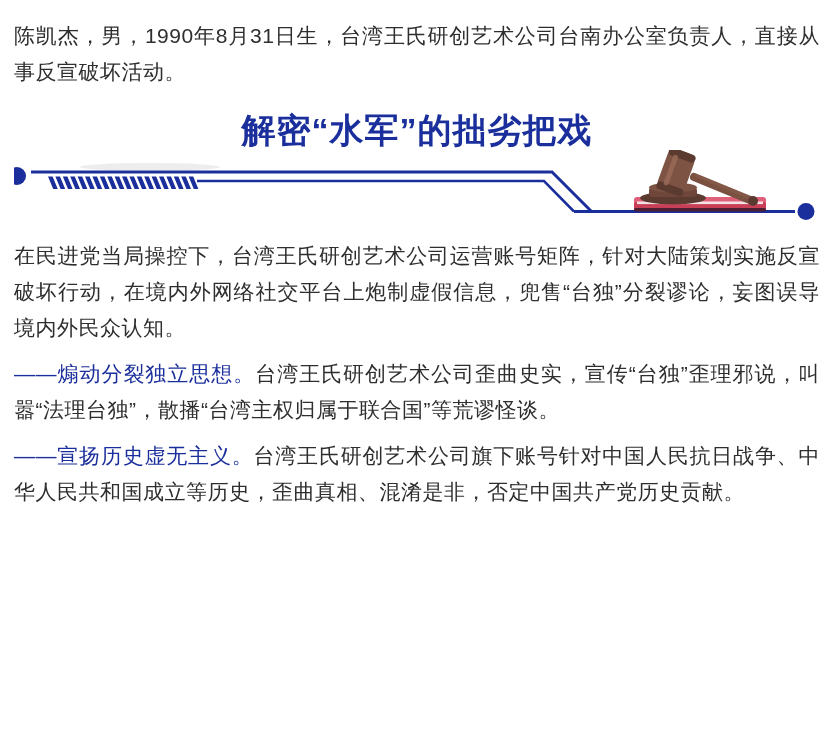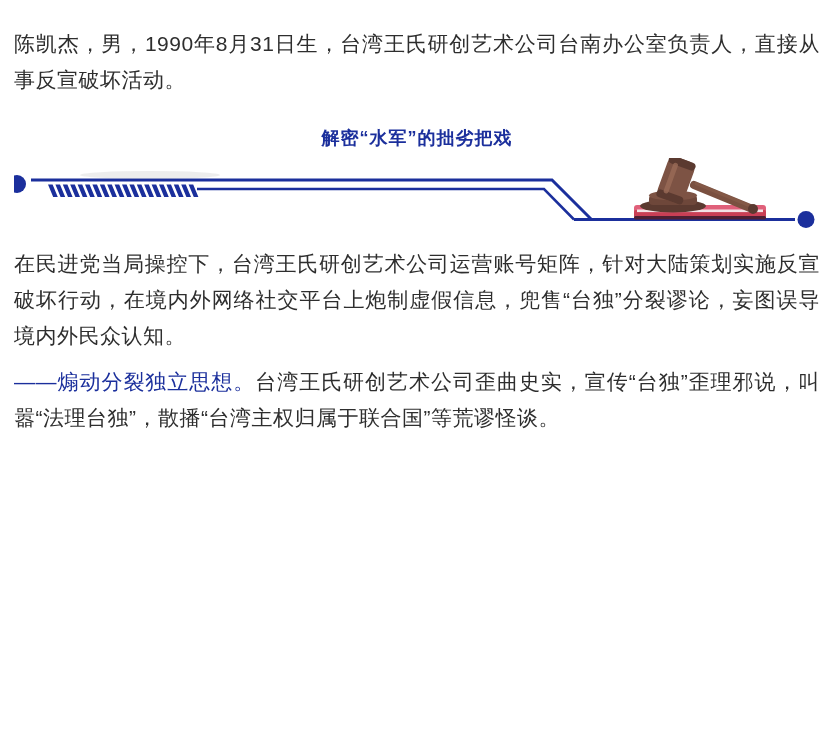--- a/index.html
+++ b/index.html
@@ -18,25 +18,25 @@
     font-family:"Liberation Sans","DejaVu Sans",sans-serif;
     color:var(--body-text);
   }
   .page{padding:18px 14px 16px 14px;}
   .para{
     font-size:21px;line-height:36px;
     text-align:justify;text-justify:inter-ideograph;
     letter-spacing:0.5px;
     color:var(--body-text);
   }
-  .intro{margin-top:8px;}
+  .intro{margin-top:0;}
   .headline{
     margin-top:22px;
     text-align:center;
-    font-size:18px;line-height:36px;font-weight:bold;
+    font-size:34px;line-height:36px;font-weight:bold;
     color:var(--accent-blue);
     letter-spacing:1px;
   }
   .divider{display:block;margin-top:2px;}
   .body-para{margin-top:10px;}
   .body-para:first-of-type{margin-top:18px;}
   .lead{font-weight:normal;color:var(--accent-blue);}
 </style>
 </head>
 <body>
@@ -92,14 +92,15 @@
     </g>
 
     <circle cx="806" cy="61.5" r="8.5" fill="var(--accent-blue)"></circle>
   </svg>
 
   <p class="para body-para"><span class="lead"></span><span>在民进党当局操控下，台湾王氏研创艺术公司运营账号矩阵，针对大陆策划实施反宣破坏行动，在境内外网络社交平台上炮制虚假信息，兜售“台独”分裂谬论，妄图误导境内外民众认知。</span></p>
 
   <p class="para body-para"><span class="lead">——煽动分裂独立思想。</span><span>台湾王氏研创艺术公司歪曲史实，宣传“台独”歪理邪说，叫嚣“法理台独”，散播“台湾主权归属于联合国”等荒谬怪谈。</span></p>
 
 
+  <p class="para body-para"><span class="lead">——宣扬历史虚无主义。</span><span>台湾王氏研创艺术公司旗下账号针对中国人民抗日战争、中华人民共和国成立等历史，歪曲真相、混淆是非，否定中国共产党历史贡献。</span></p>
 
 </div>
 
 </body></html>

